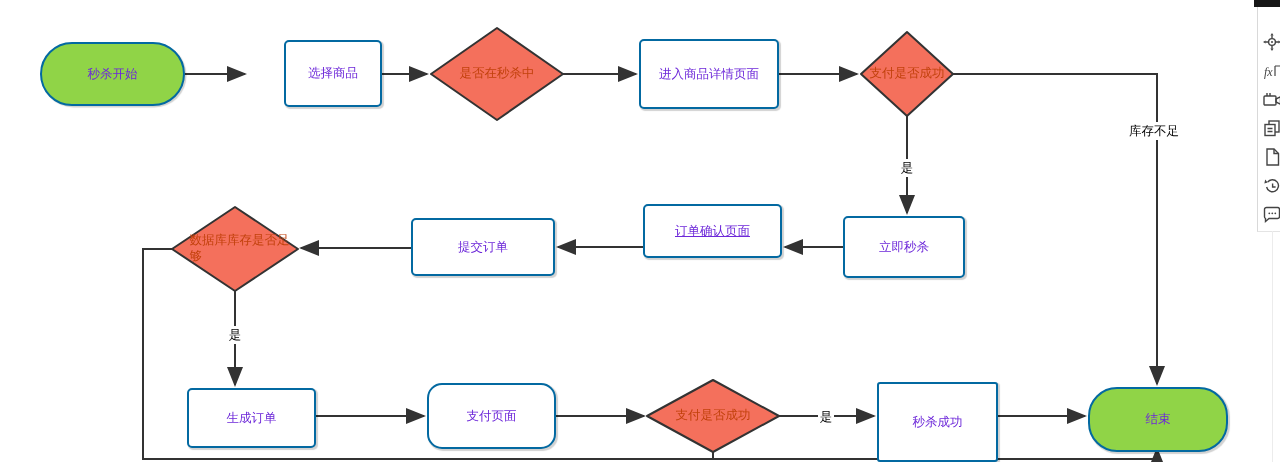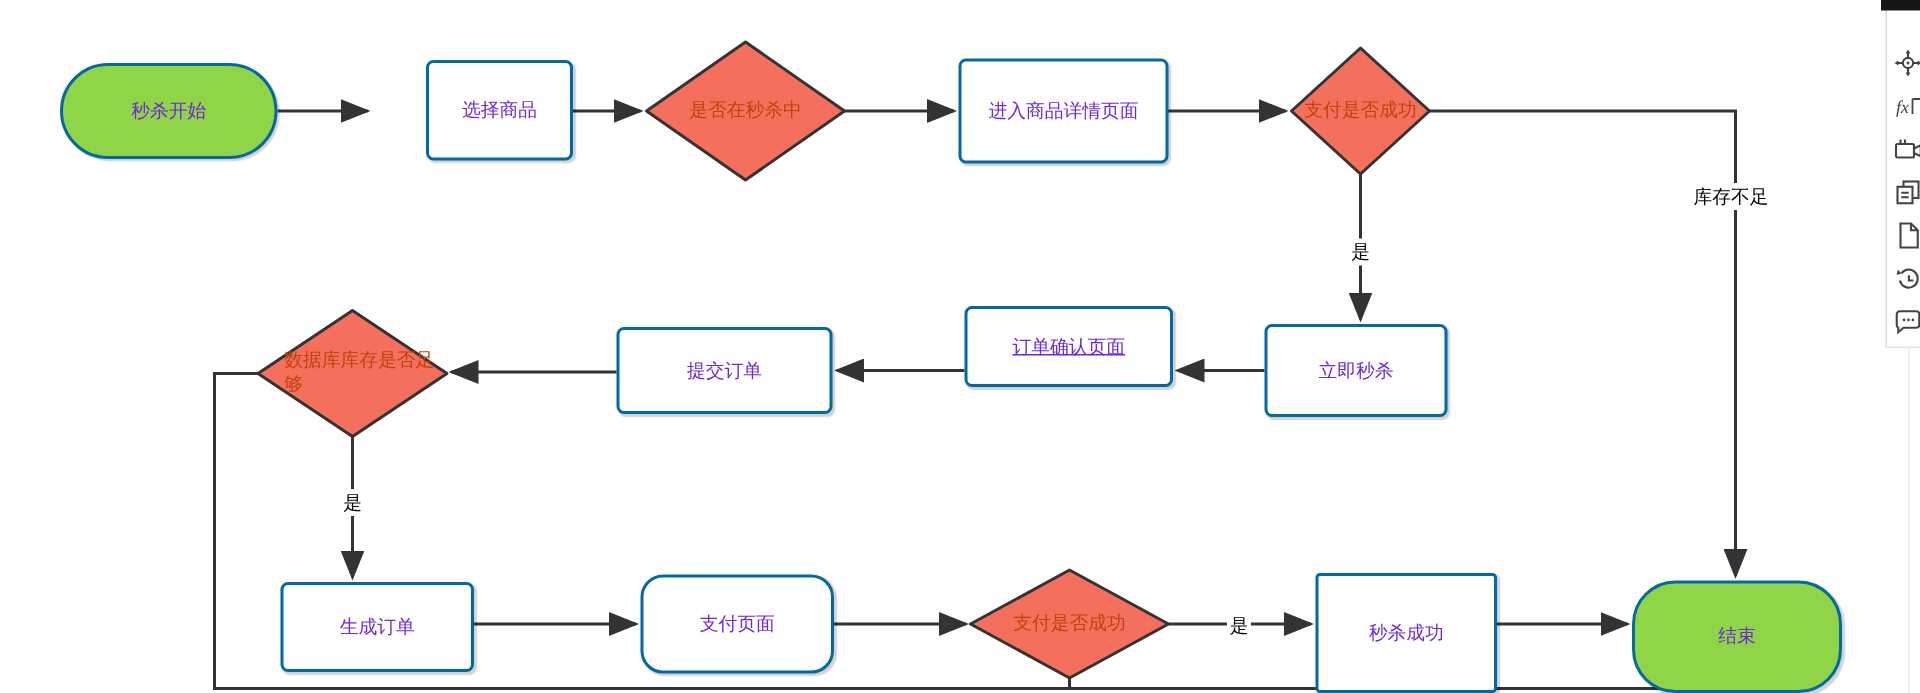--- a/index.html
+++ b/index.html
@@ -81,21 +81,21 @@
   <div class="node" style="left:643px;top:204px;width:139px;height:54px;text-decoration:underline;">订单确认页面</div>
 
   <div class="node" style="left:411px;top:218px;width:144px;height:58px;">提交订单</div>
 
   <div class="node" style="left:187px;top:388px;width:129px;height:60px;">生成订单</div>
 
   <div class="node" style="left:427px;top:383px;width:129px;height:66px;border-radius:15px;">支付页面</div>
 
   <div class="node" style="left:877px;top:382px;width:121px;height:80px;border-radius:3px;">秒杀成功</div>
 
-  <div class="node stadium" style="left:1088px;top:387px;width:140px;height:75px;border-radius:29px;">结束</div>
+  <div class="node stadium" style="left:1088px;top:387px;width:140px;height:65px;border-radius:29px;">结束</div>
 
   <div class="dlabel" style="left:431px;top:28px;width:132px;height:92px;">是否在秒杀中</div>
 
   <div class="dlabel" style="left:861px;top:32px;width:92px;height:84px;">支付是否成功</div>
 
   <div class="dlabel" style="left:173px;top:207px;width:125px;height:84px;">
     <span class="inner" style="width:104px;">数据库库存是否足够</span>
   </div>
 
   <div class="dlabel" style="left:647px;top:380px;width:132px;height:72px;">支付是否成功</div>

